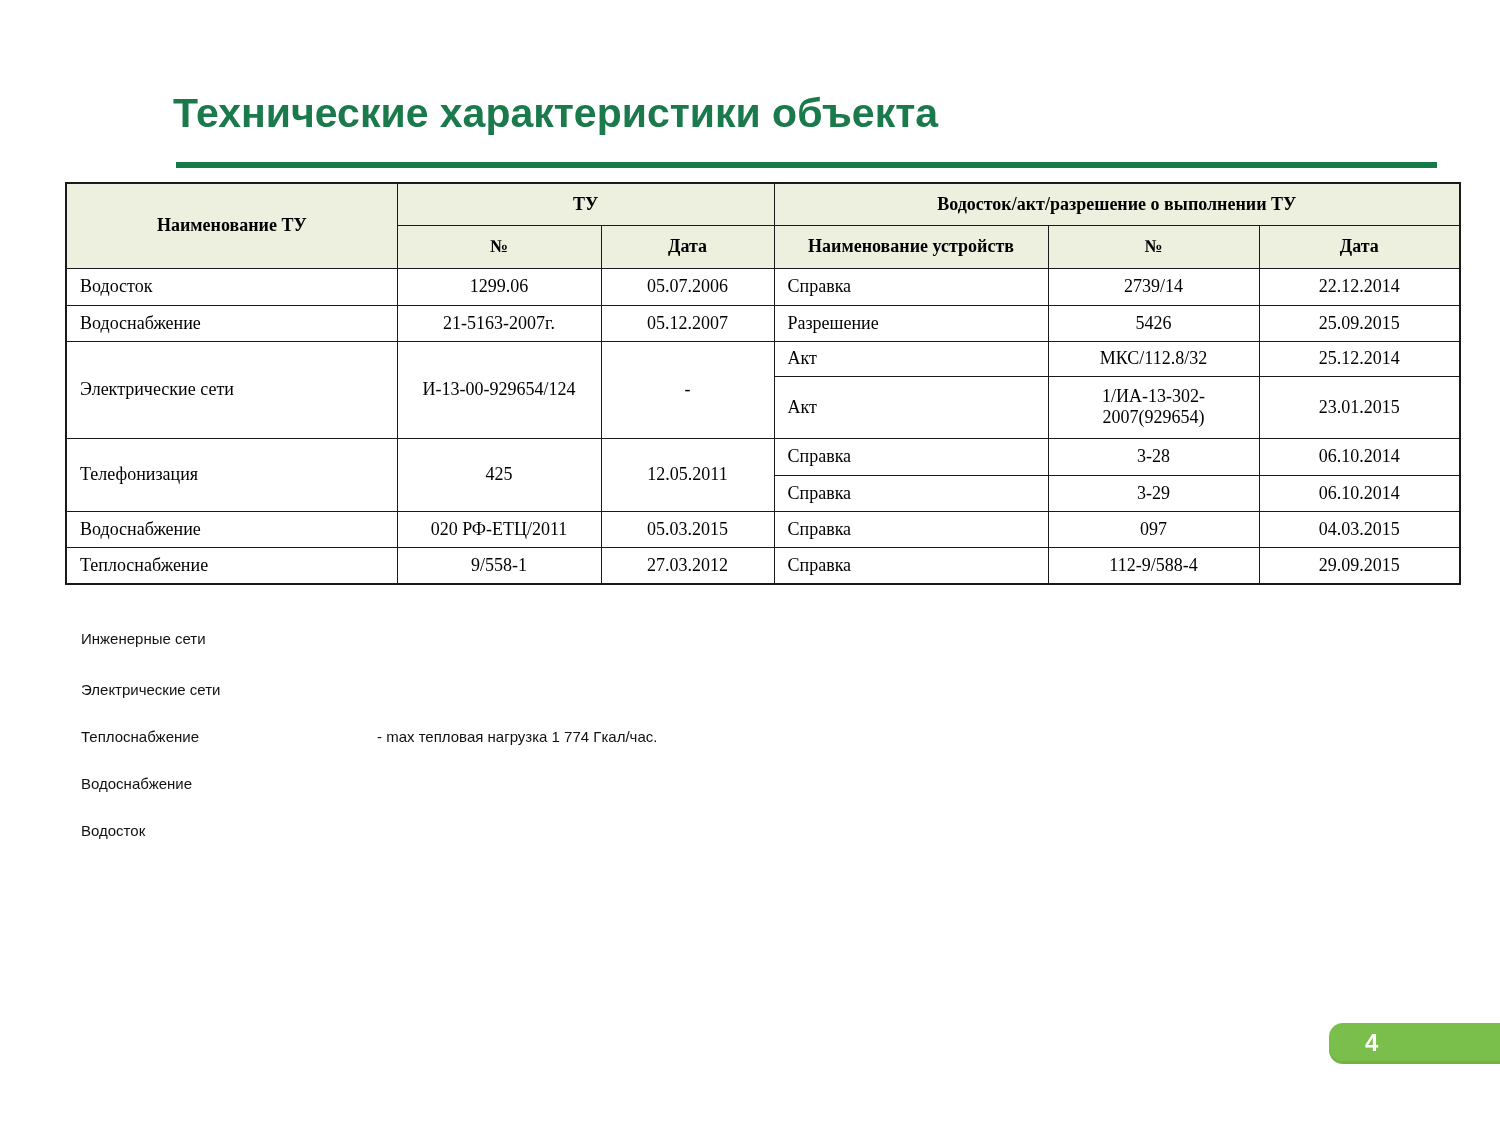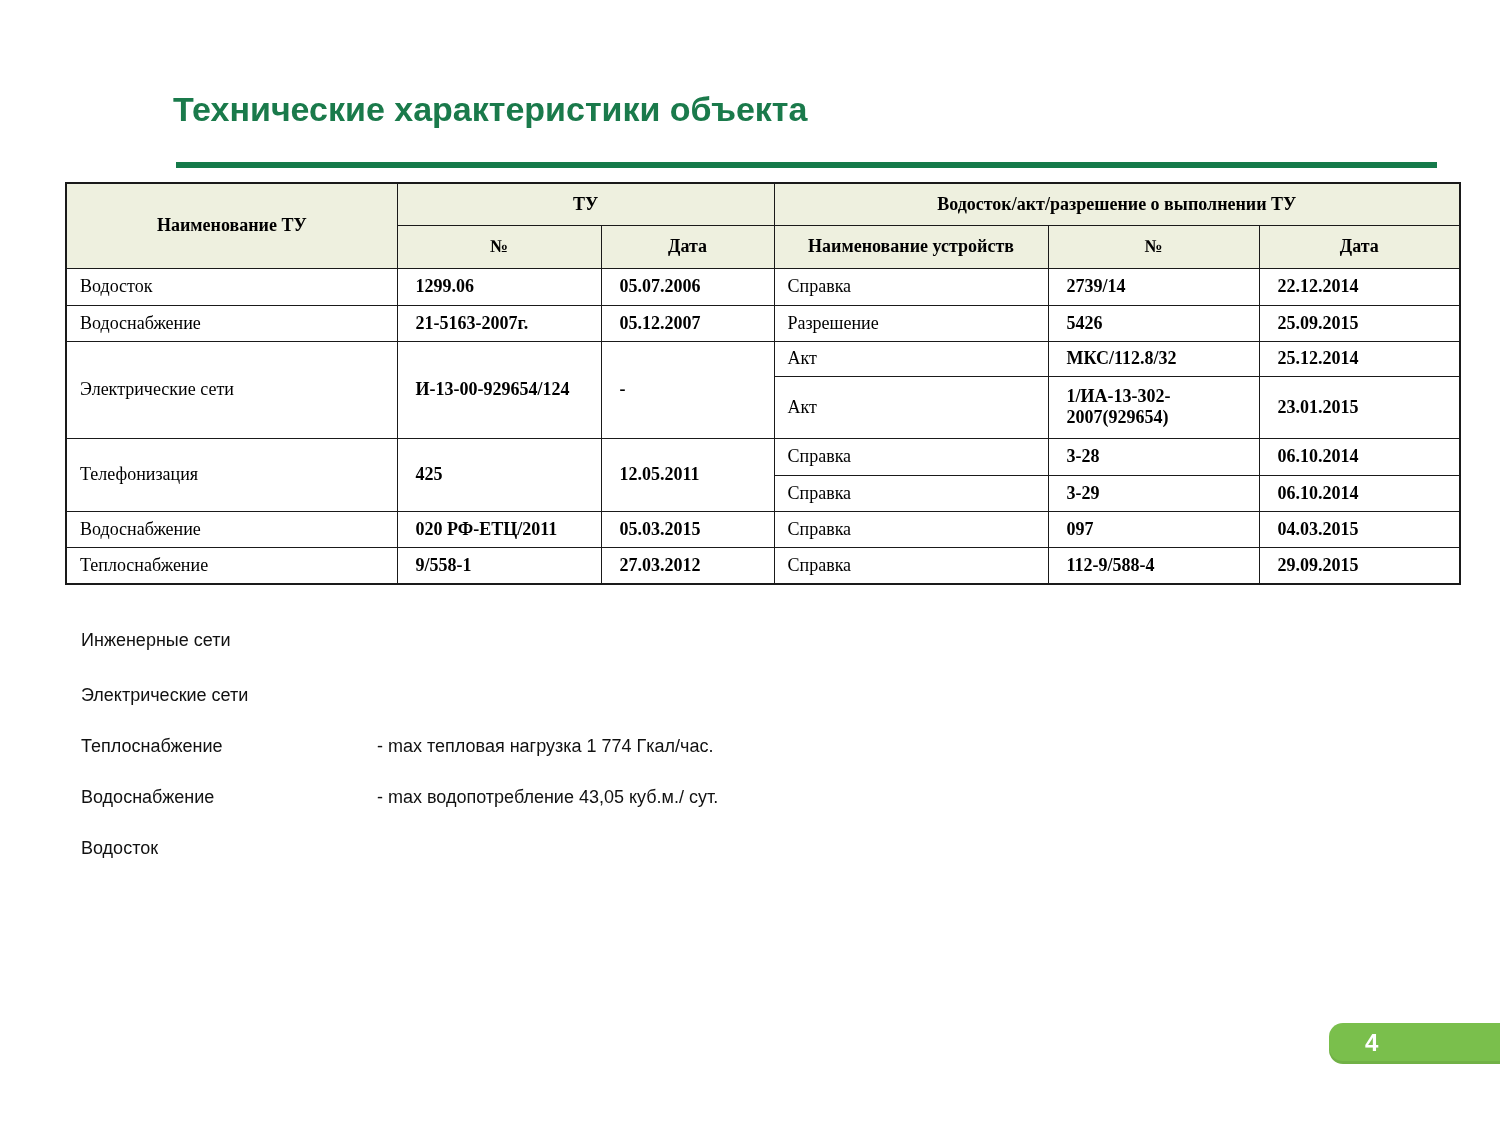--- a/index.html
+++ b/index.html
@@ -11,21 +11,21 @@
     font-family: "Liberation Serif", serif;
     overflow: hidden;
   }
 
   
   .slide-title {
     position: absolute;
     left: 173px; top: 90px;
     font-family: "Liberation Sans", sans-serif;
     font-weight: bold;
-    font-size: 34px;
+    font-size: 41px;
     color: #1a7a4b;
     white-space: nowrap;
   }
   .title-rule {
     position: absolute;
     left: 176px; top: 162px;
     width: 1261px; height: 6px;
     background: #157a4a;
   }
 
@@ -35,41 +35,41 @@
     left: 65px; top: 182px;
     width: 1394px;
     border-collapse: collapse;
     table-layout: fixed;
     font-size: 18px;
     color: #000;
     border: 2px solid #1a1a1a;
   }
   table.tu-table th, table.tu-table td {
     border: 1px solid #1a1a1a;
-    padding: 2px 18px;
+    padding: 2px 8px;
     vertical-align: middle;
     overflow: hidden;
   }
   table.tu-table th {
     background: #eef0df;
     font-weight: bold;
     text-align: center;
   }
   table.tu-table td.l { text-align: left; padding-left: 13px; }
-  table.tu-table td.c { text-align: left; font-weight: bold; }
+  table.tu-table td.c { text-align: center; }
   tr.h1 { height: 42px; }
   tr.h2 { height: 43px; }
 
   
   .notes {
     position: absolute;
     left: 81px; top: 630px;
     width: 1340px;
     font-family: "Liberation Sans", sans-serif;
-    font-size: 18px;
+    font-size: 15px;
     color: #111;
   }
   .notes-heading { margin-bottom: 34px; }
   .note-row { display: flex; margin-bottom: 30px; }
   .note-label { width: 296px; flex: 0 0 296px; }
   .note-text { flex: 1; }
 
   
   .page-badge {
     position: absolute;
@@ -183,21 +183,20 @@
   <div class="notes-heading">Инженерные сети</div>
   <div class="note-row">
     <span class="note-label">Электрические сети</span>
   </div>
   <div class="note-row">
     <span class="note-label">Теплоснабжение</span>
     <span class="note-text">- max тепловая нагрузка 1 774 Гкал/час.</span>
   </div>
   <div class="note-row">
     <span class="note-label">Водоснабжение</span>
-    <span class="note-text">- max водопотребление 43,05 куб.м./ сут.</span>
   </div>
   <div class="note-row">
     <span class="note-label">Водосток</span>
   </div>
 </div>
 
 <div class="page-badge">
   <span class="num">4</span>
 </div>
 

